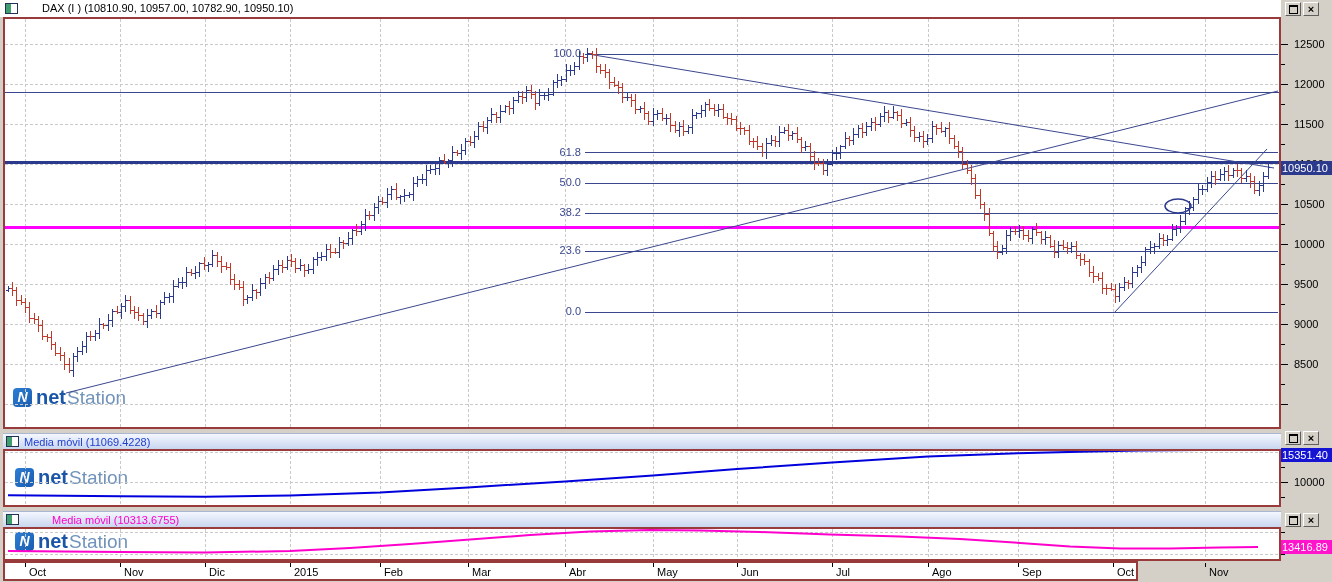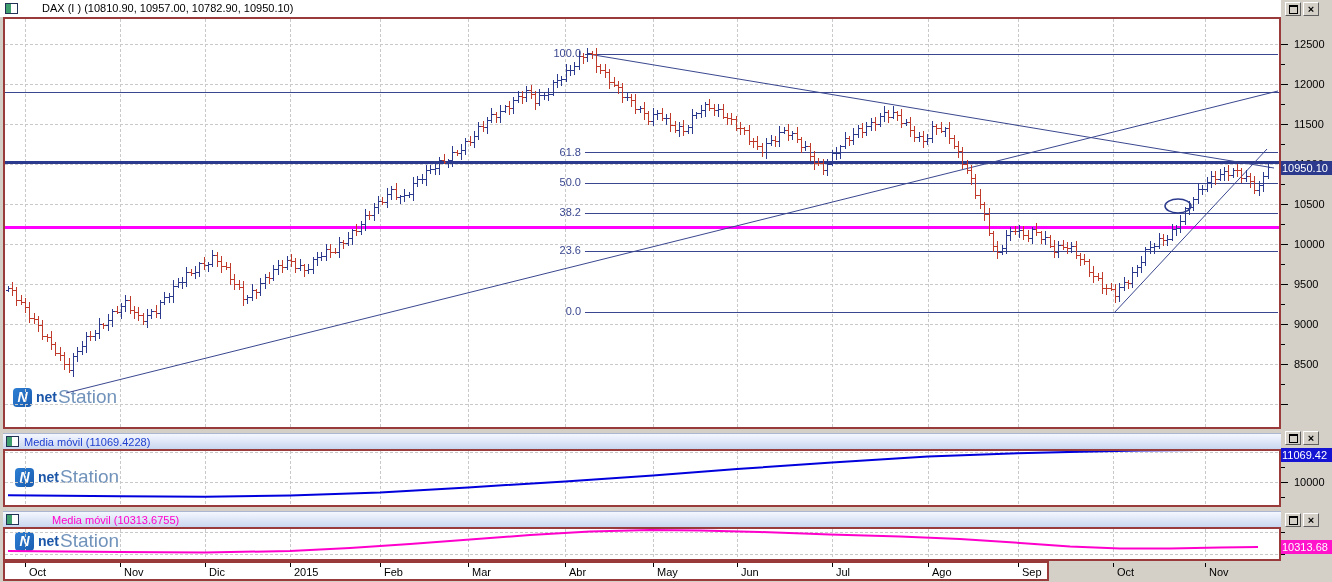--- a/index.html
+++ b/index.html
@@ -17,35 +17,35 @@
   .win-btn .x{display:block;text-align:center;font-size:11px;font-weight:bold;line-height:12px;color:#000;}
   
   .panel-header{position:absolute;left:3px;width:1278px;height:16px;
       background:linear-gradient(#f4f7fe,#c9d6f0);border-top:1px solid #aab6d2;box-sizing:border-box;text-align:center;}
   .panel-header .ph-text{position:absolute;left:21px;top:0;height:16px;line-height:16px;font-size:11px;white-space:nowrap;}
   
   .chart-area{position:absolute;left:3px;width:1278px;background:#fff;
       border:2px solid #9a3b3b;box-sizing:border-box;}
   .chart-area svg{position:absolute;left:0;top:0;}
   
-  .xaxis-bar{position:absolute;left:3px;top:561px;width:1046px;height:20px;background:#fff;
+  .xaxis-bar{position:absolute;left:3px;top:561px;width:1135px;height:20px;background:#fff;
       border:2px solid #9a3b3b;box-sizing:border-box;}
   
   #axis-svg{position:absolute;left:1281px;top:0;}
   .ax-text{font-family:"Liberation Sans",sans-serif;font-size:11px;fill:#000;}
   .fib-text{font-family:"Liberation Sans",sans-serif;font-size:11px;fill:#3a478f;}
   .grid{stroke:#c9c9c9;stroke-width:1;stroke-dasharray:3,2;}
   
   .val-tag{position:absolute;left:1281px;width:51px;height:14px;color:#fff;font-size:11px;
       line-height:14px;padding-left:1px;box-sizing:border-box;white-space:nowrap;}
   
   .wm{position:absolute;display:flex;align-items:center;gap:4px;z-index:0;}
   .wm .wm-ico{width:19px;height:19px;border-radius:4px;background:linear-gradient(135deg,#2c7fd4,#1a5cb0);
       color:#fff;font-weight:bold;font-style:italic;font-size:14px;text-align:center;line-height:19px;}
-  .wm .wm-net{font-size:14px;font-weight:bold;color:#1a55a8;letter-spacing:0;}
+  .wm .wm-net{font-size:20px;font-weight:bold;color:#1a55a8;letter-spacing:0;}
   .wm .wm-sta{font-size:19px;color:#7193bb;margin-left:-3px;}
 </style>
 </head>
 <body>
 
 <div class="titlebar">
   <div class="title-white"></div>
   <span class="mini-icon" style="left:5px;top:3px;"></span>
   <span class="title-text">DAX (I ) (10810.90, 10957.00, 10782.90, 10950.10)</span>
 </div>
@@ -1138,14 +1138,14 @@
       <line x1="1281" y1="467" x2="1285" y2="467" stroke="#000" shape-rendering="crispEdges"></line>
       <line x1="1281" y1="482" x2="1288" y2="482" stroke="#000" shape-rendering="crispEdges"></line>
       <line x1="1281" y1="497" x2="1285" y2="497" stroke="#000" shape-rendering="crispEdges"></line>
       <text x="1294" y="486" class="ax-text">10000</text>
       <line x1="1281" y1="532" x2="1285" y2="532" stroke="#000" shape-rendering="crispEdges"></line>
       <line x1="1281" y1="554" x2="1285" y2="554" stroke="#000" shape-rendering="crispEdges"></line>
     </g>
   </svg>
 
 <div class="val-tag" style="top:161px;background:#2b3a8c;">10950.10</div>
-<div class="val-tag" style="top:448px;background:#1414d2;">11069.42</div>
-<div class="val-tag" style="top:540px;background:#ff14cc;">10313.68</div>
+<div class="val-tag" style="top:448px;background:#1414d2;">15351.40</div>
+<div class="val-tag" style="top:540px;background:#ff14cc;">13416.89</div>
 
 </body></html>

